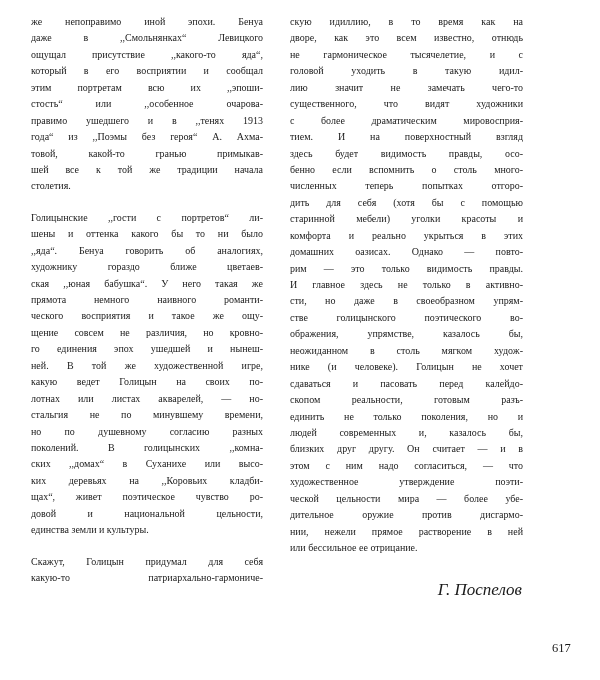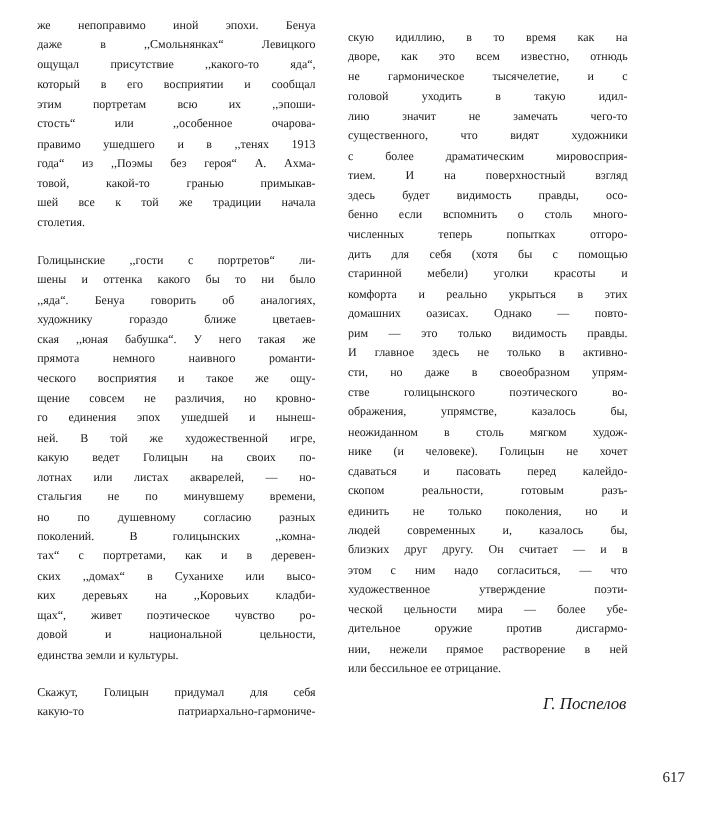--- a/index.html
+++ b/index.html
@@ -6,31 +6,31 @@
     body {
       width: 600px; height: 680px; position: relative; overflow: hidden;
       font-family: "Liberation Serif", "DejaVu Serif", serif;
       color: #1a1a1a;
     }
     .column {
       position: absolute; top: 14px;
       font-size: 10px; line-height: 16.45px;
     }
     .col-left { left: 31px; width: 232px; }
-    .col-right { left: 290px; width: 233px; margin-top: 10px; }
+    .col-right { left: 290px; width: 233px; }
     .line {
       display: block; white-space: nowrap;
       text-align: justify; text-align-last: justify;
       height: 16.45px;
     }
     .line.last { text-align-last: left; }
     .line.para-gap { margin-top: 15px; font-family: Liberation Serif, serif; }
     .signature {
       position: absolute; top: 580px; right: 78px;
-      font-style: italic; font-size: 14px;
+      font-style: italic; font-size: 17px;
     }
     .page-number {
       position: absolute; top: 641px; left: 552px;
       font-size: 12.5px;
     }
   </style>
 </head>
 <body>
 
 <div class="column col-left" id="col-left">
@@ -53,21 +53,20 @@
     <span class="line">прямота немного наивного романти-</span>
     <span class="line">ческого восприятия и такое же ощу-</span>
     <span class="line">щение совсем не различия, но кровно-</span>
     <span class="line">го единения эпох ушедшей и нынеш-</span>
     <span class="line">ней. В той же художественной игре,</span>
     <span class="line">какую ведет Голицын на своих по-</span>
     <span class="line">лотнах или листах акварелей, — но-</span>
     <span class="line">стальгия не по минувшему времени,</span>
     <span class="line">но по душевному согласию разных</span>
     <span class="line">поколений. В голицынских ,,комна-</span>
-    <span class="line">тах“ с портретами, как и в деревен-</span>
     <span class="line">ских ,,домах“ в Суханихе или высо-</span>
     <span class="line">ких деревьях на ,,Коровьих кладби-</span>
     <span class="line">щах“, живет поэтическое чувство ро-</span>
     <span class="line">довой и национальной цельности,</span>
     <span class="line last">единства земли и культуры.</span>
     <span class="line para-gap">Скажут, Голицын придумал для себя</span>
     <span class="line">какую-то патриархально-гармониче-</span>
   </div>
 <div class="column col-right" id="col-right">
     <span class="line">скую идиллию, в то время как на</span>

